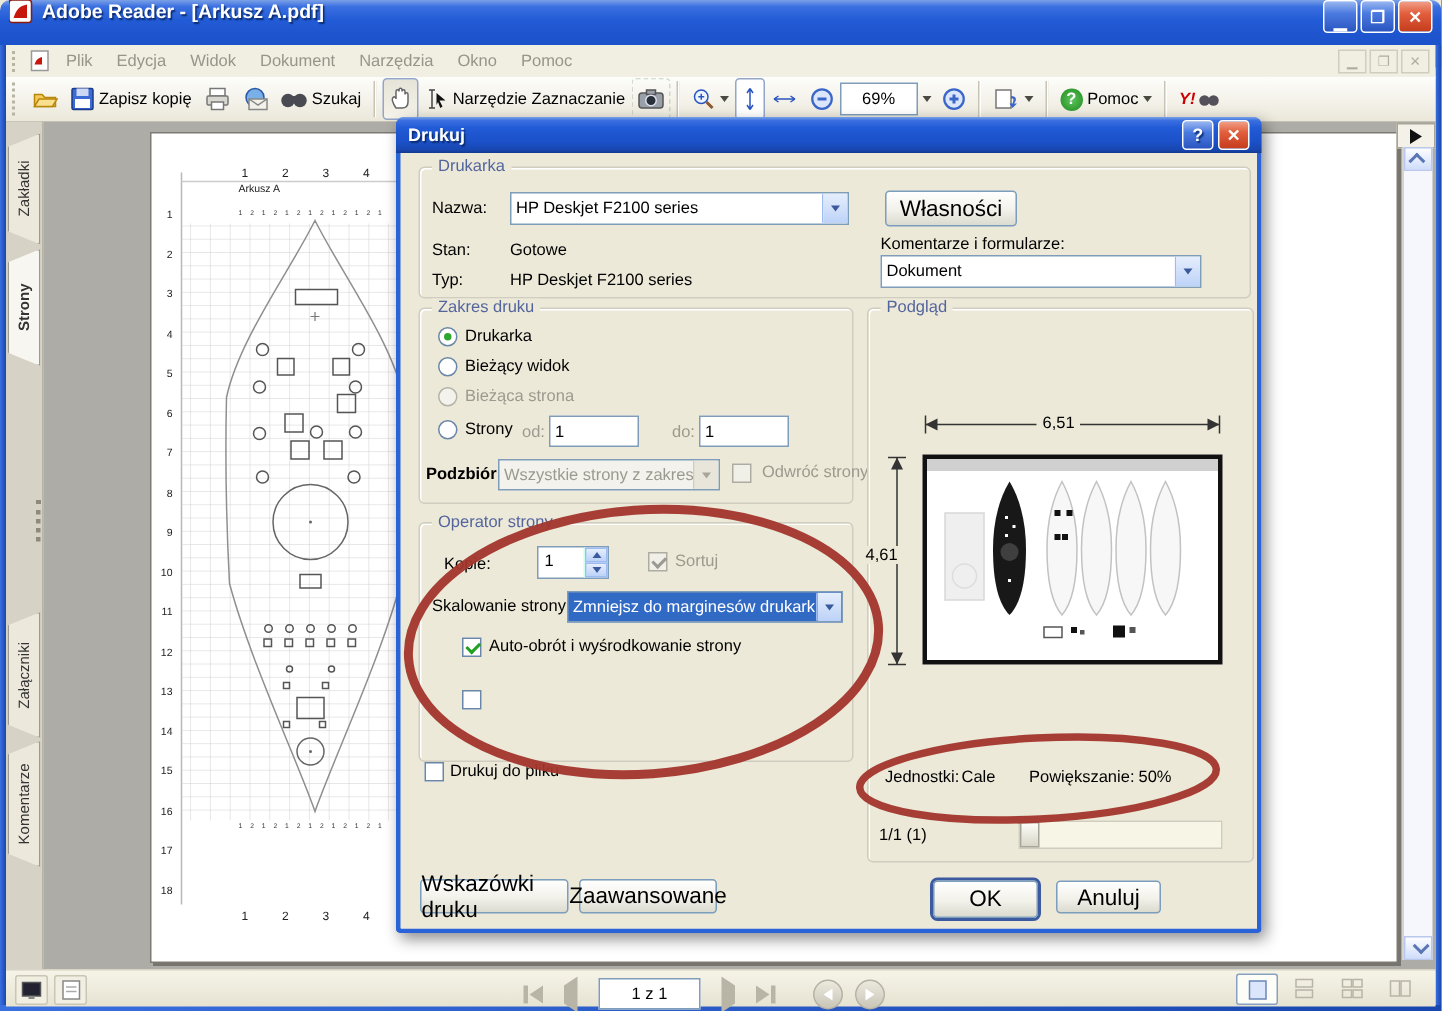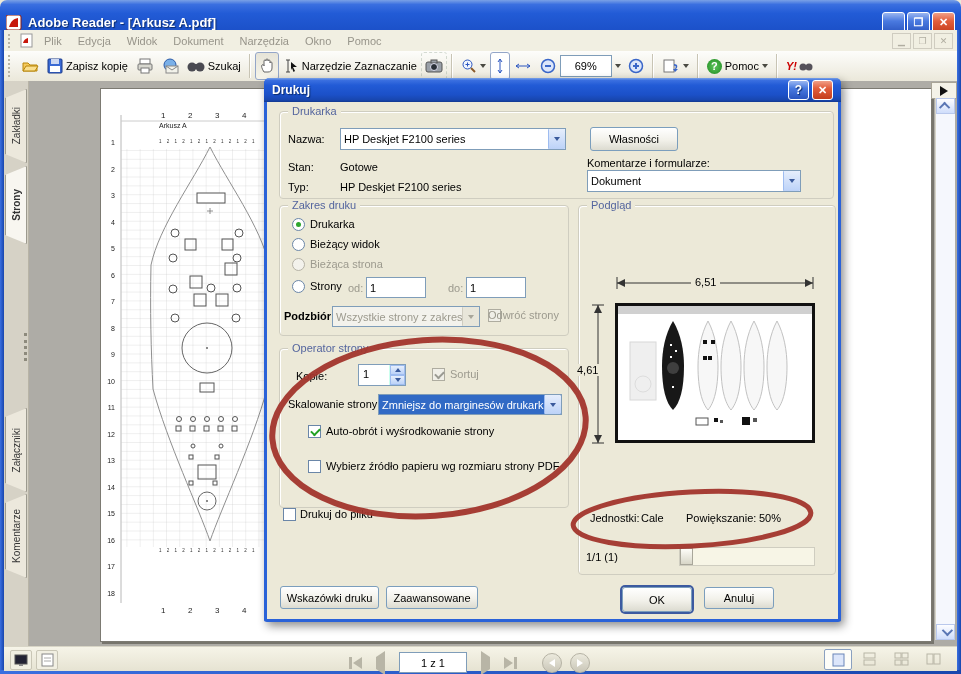--- a/index.html
+++ b/index.html
@@ -2,21 +2,21 @@
 <html><head>
 <meta charset="utf-8">
 <style>
   html,body{margin:0;padding:0;background:#555;}
   .win{position:relative;width:961px;height:674px;font-family:"Liberation Sans",sans-serif;
        font-size:11px;background:#ece9d8;overflow:hidden;}
   .abs{position:absolute;}
   
   .titlebar{left:0;top:0;width:961px;height:45px;border-radius:7px 7px 0 0;
     background:linear-gradient(180deg,#7aa1e6 0%,#3a6fe0 10%,#225bd6 30%,#1b50c8 70%,#1846ae 92%,#12398f 100%);
-    display:flex;align-items:center;padding:0 6px;box-sizing:border-box;}
+    display:flex;padding:0 6px;box-sizing:border-box;}
   .titlebar .ttl{color:#fff;font-weight:bold;font-size:13px;margin-left:6px;text-shadow:1px 1px 1px #0a2a6a;}
   .winbtn{width:21px;height:20px;border:1px solid #fff;border-radius:3px;margin-left:2px;
     display:flex;align-items:center;justify-content:center;color:#fff;font-weight:bold;font-size:11px;
     background:linear-gradient(#9ab6f0,#4a7ae0 40%,#2a55c0);}
   .winbtn.close{background:linear-gradient(#f0a088,#e25e3c 40%,#c43d1c);}
   .frame{background:linear-gradient(90deg,#3a6fe0,#1846ae);}
   .menubar{left:4px;top:30px;width:953px;height:21px;background:#f1efe2;border-bottom:1px solid #d9d5c4;
     display:flex;align-items:center;}
   .menubar .mi{padding:0 8px;color:#97948a;}
   .mdibtn{width:17px;height:14px;border:1px solid #cfccc0;background:#f1efe2;margin-left:2px;
@@ -103,21 +103,21 @@
   .cb.checked::after{content:"";position:absolute;left:2px;top:2px;width:7px;height:4px;
     border-left:2px solid #21a121;border-bottom:2px solid #21a121;transform:rotate(-45deg);}
   .cb.dischecked{background:#f0efe8;border-color:#aeaca0;}
   .cb.dischecked::after{content:"";position:absolute;left:2px;top:2px;width:7px;height:4px;
     border-left:2px solid #9a9a92;border-bottom:2px solid #9a9a92;transform:rotate(-45deg);}
   .rd{width:13px;height:13px;border-radius:50%;background:#fff;border:1px solid #6a86a8;box-sizing:border-box;position:absolute;}
   .rd.on::after{content:"";position:absolute;left:3px;top:3px;width:5px;height:5px;border-radius:50%;background:#2fa62f;}
   .rd.disabled{border-color:#b5b2a6;background:#f3f2ec;}
   .field{border:1px solid #7f9db9;background:#fff;font-size:11px;font-family:"Liberation Sans",sans-serif;
     padding:0 3px;box-sizing:border-box;}
-  .btn{border:1px solid #7b9ebd;border-radius:3px;color:#000;font-size:11px;
+  .btn{border:1px solid #7b9ebd;border-radius:3px;color:#000;font-size:15px;
     background:linear-gradient(180deg,#ffffff,#f2f1ea 55%,#dcdbd0);
     display:flex;align-items:center;justify-content:center;box-sizing:border-box;}
   .btn.default{box-shadow:0 0 0 2px #3c5aa0;}
   .spin{border:1px solid #7f9db9;background:#fff;box-sizing:border-box;display:flex;}
   .spin .num{flex:1;padding:3px 4px;}
   .spin .arrs{width:15px;border-left:1px solid #cfe;display:flex;flex-direction:column;}
   .spin .arrs div{flex:1;background:linear-gradient(#e6eefc,#bcd2f8);border:1px solid #9ebcf0;
     display:flex;align-items:center;justify-content:center;}
   .sut{width:0;height:0;border-left:3px solid transparent;border-right:3px solid transparent;border-bottom:4px solid #3a5a9c;}
   .sdt{width:0;height:0;border-left:3px solid transparent;border-right:3px solid transparent;border-top:4px solid #3a5a9c;}
@@ -512,21 +512,21 @@
       <span class="abs lbl dis" style="left:68px;top:76px;">od:</span>
       <input class="abs field" style="left: 86px; top: 71px; width: 60px; height: 21px;" value="1">
       <span class="abs lbl dis" style="left:168px;top:76px;">do:</span>
       <input class="abs field" style="left: 186px; top: 71px; width: 60px; height: 21px;" value="1">
       <span class="abs lbl" style="left:4px;top:104px;font-weight:bold;">Podzbiór:</span>
       <div class="abs combo disabled" style="left:52px;top:100px;width:148px;height:21px;">
         <span class="cv">Wszystkie strony z zakresu</span>
         <span class="da"></span>
       </div>
       <span class="cb" style="left:208px;top:103px;background:#f0efe8;border-color:#aeaca0;"></span>
-      <span class="abs lbl dis" style="left:208px;top:103px;">Odwróć strony</span>
+      <span class="abs lbl dis" style="left:228px;top:103px;">Odwróć strony</span>
     </div>
 
     <div class="abs grp" style="left:12px;top:270px;width:288px;height:158px;">
       <span class="grp-t">Operator strony</span>
       <span class="abs lbl" style="left:16px;top:21px;">Kopie:</span>
       <div class="abs spin" style="left:78px;top:15px;width:48px;height:22px;">
         <span class="num">1</span>
         <span class="arrs">
             <div>
               <span class="sut"></span>
@@ -539,21 +539,20 @@
       <span class="cb dischecked" style="left:152px;top:19px;"></span>
       <span class="abs lbl dis" style="left:170px;top:19px;">Sortuj</span>
       <span class="abs lbl" style="left:8px;top:49px;">Skalowanie strony:</span>
       <div class="abs combo sel" style="left:98px;top:45px;width:184px;height:21px;">
         <span class="cv">Zmniejsz do marginesów drukarki</span>
         <span class="da"></span>
       </div>
       <span class="cb checked" style="left:28px;top:76px;"></span>
       <span class="abs lbl" style="left:46px;top:76px;">Auto-obrót i wyśrodkowanie strony</span>
       <span class="cb" style="left:28px;top:111px;"></span>
-      <span class="abs lbl" style="left:46px;top:111px;">Wybierz źródło papieru wg rozmiaru strony PDF</span>
     </div>
 
     <span class="cb" style="left:16px;top:430px;"></span>
     <span class="abs lbl" style="left:33px;top:430px;">Drukuj do pliku</span>
 
     <div class="abs grp" style="left:311px;top:127px;width:256px;height:368px;">
       <span class="grp-t">Podgląd</span>
       <svg class="abs" style="left:36px;top:70px;" width="200" height="14">
         <line x1="2" y1="7" x2="198" y2="7" stroke="#333"></line>
         <line x1="2" y1="1" x2="2" y2="13" stroke="#333"></line>

